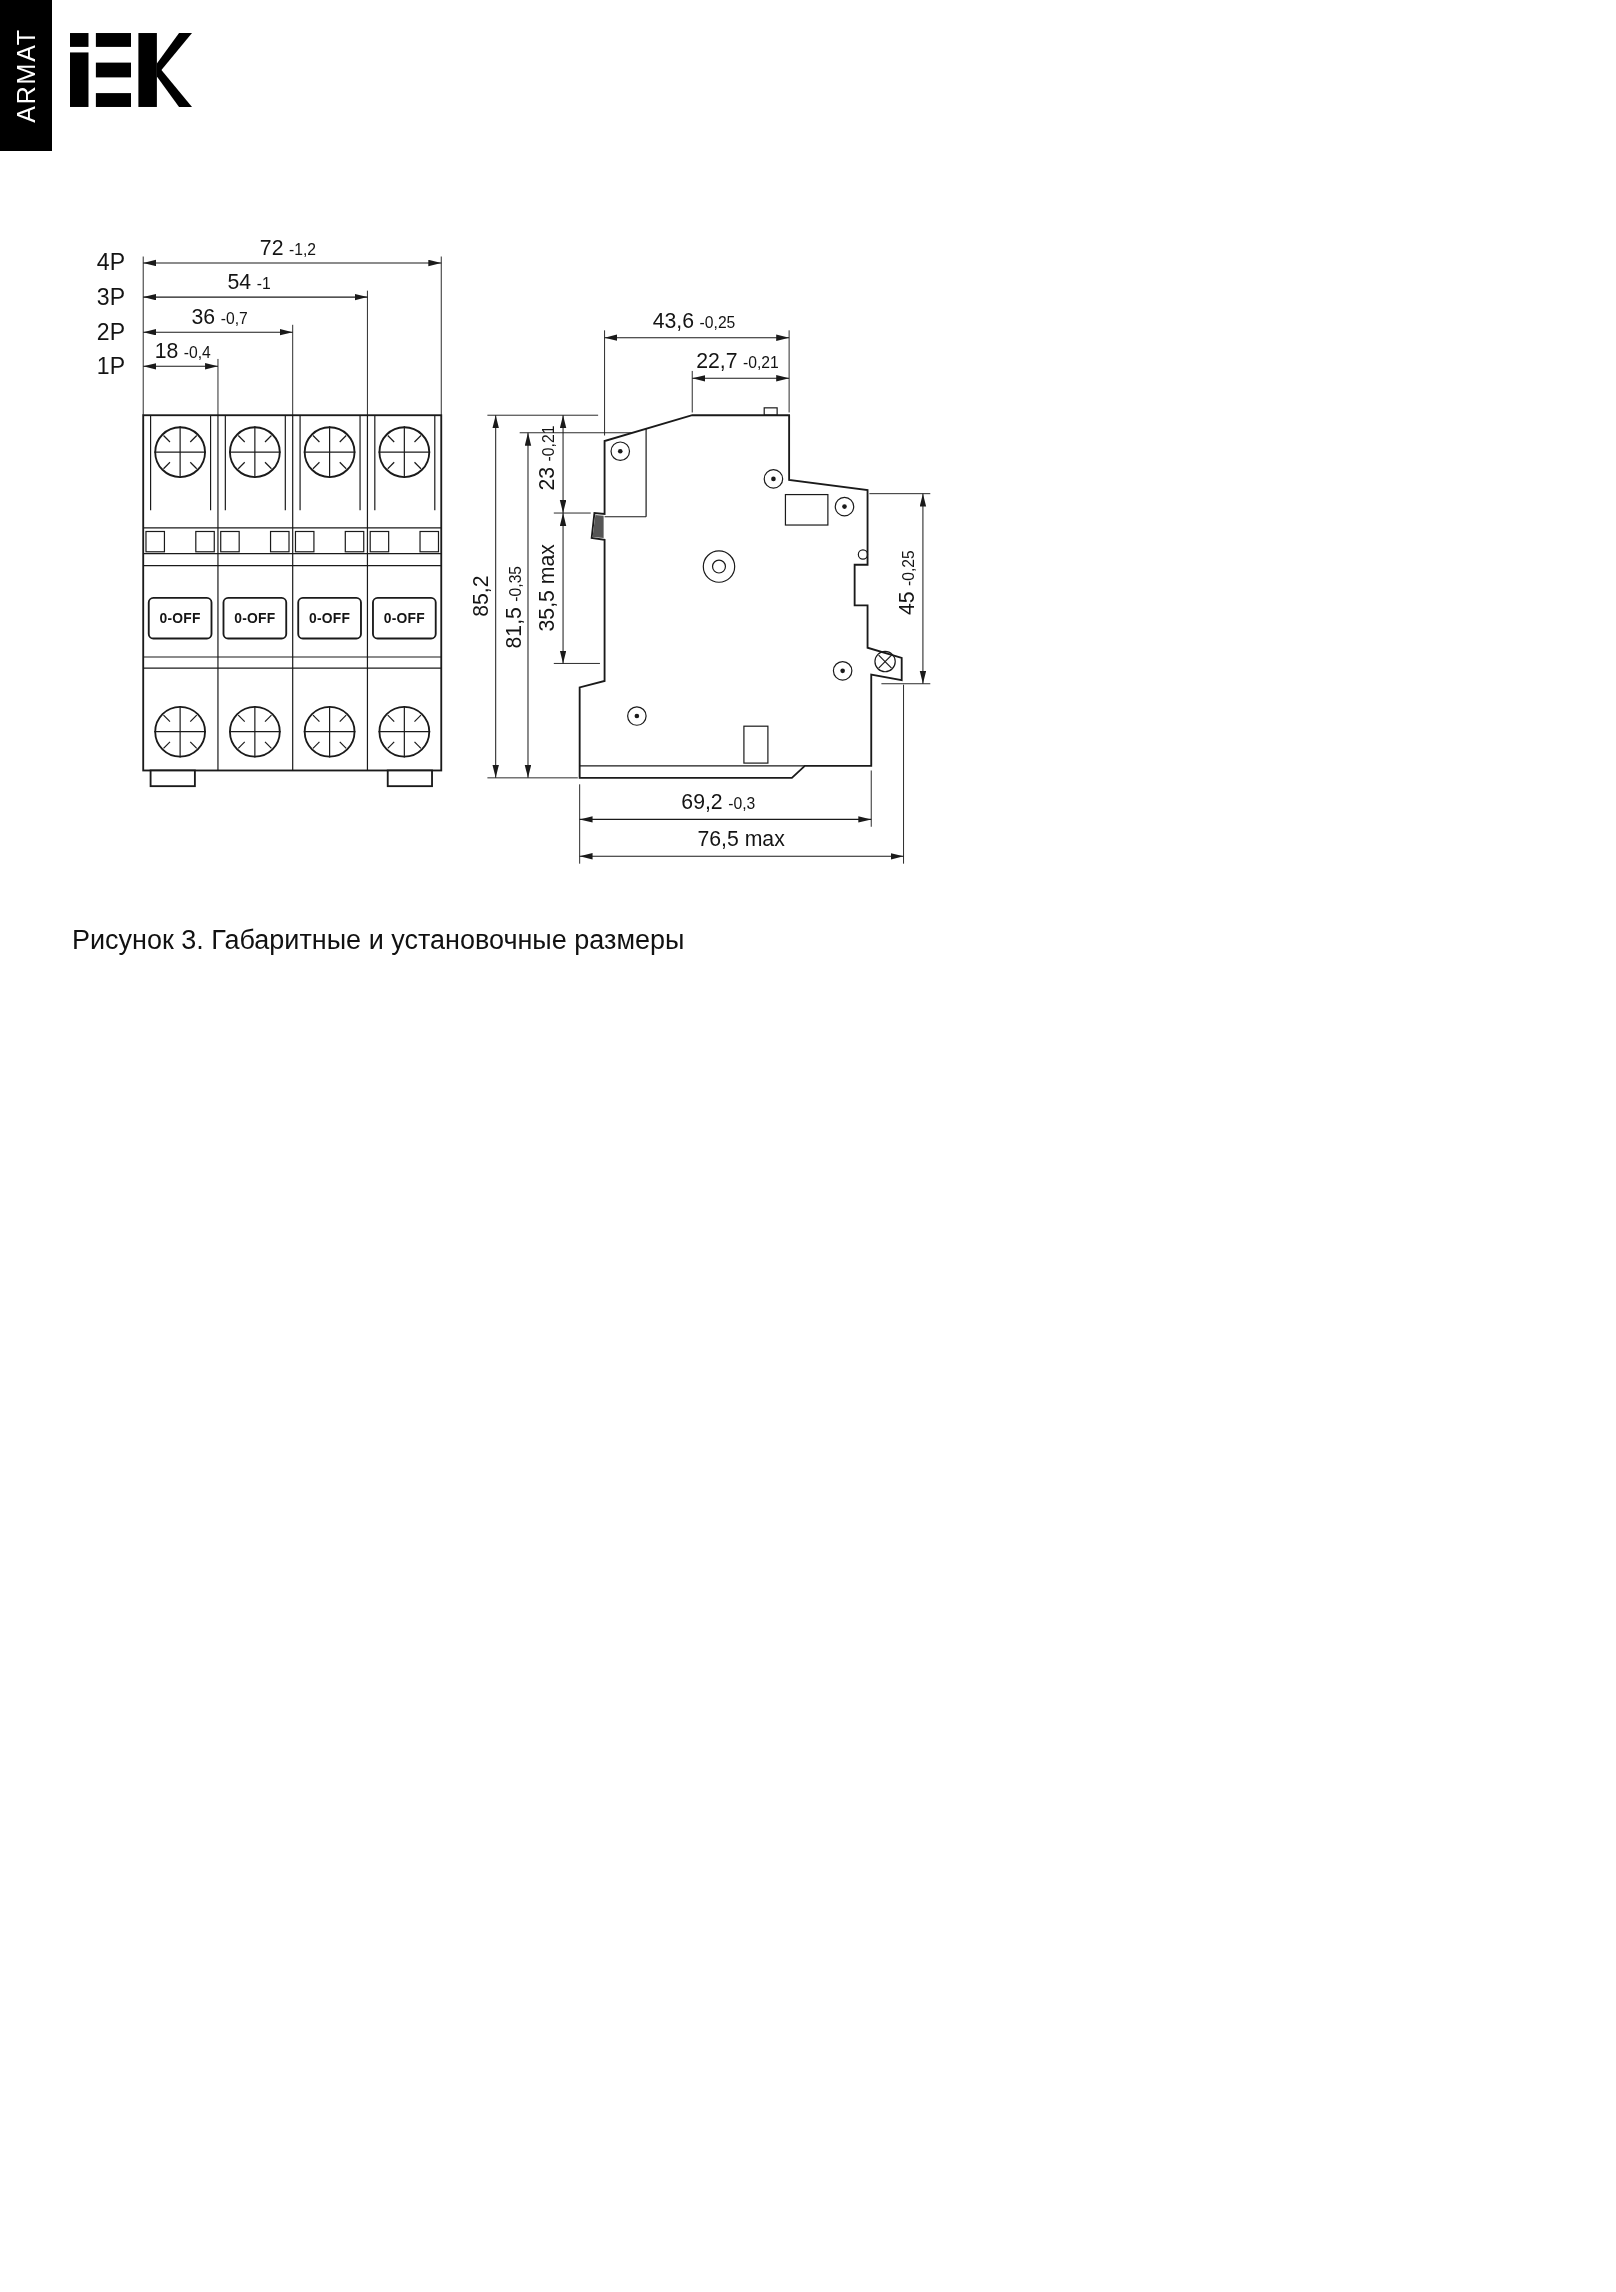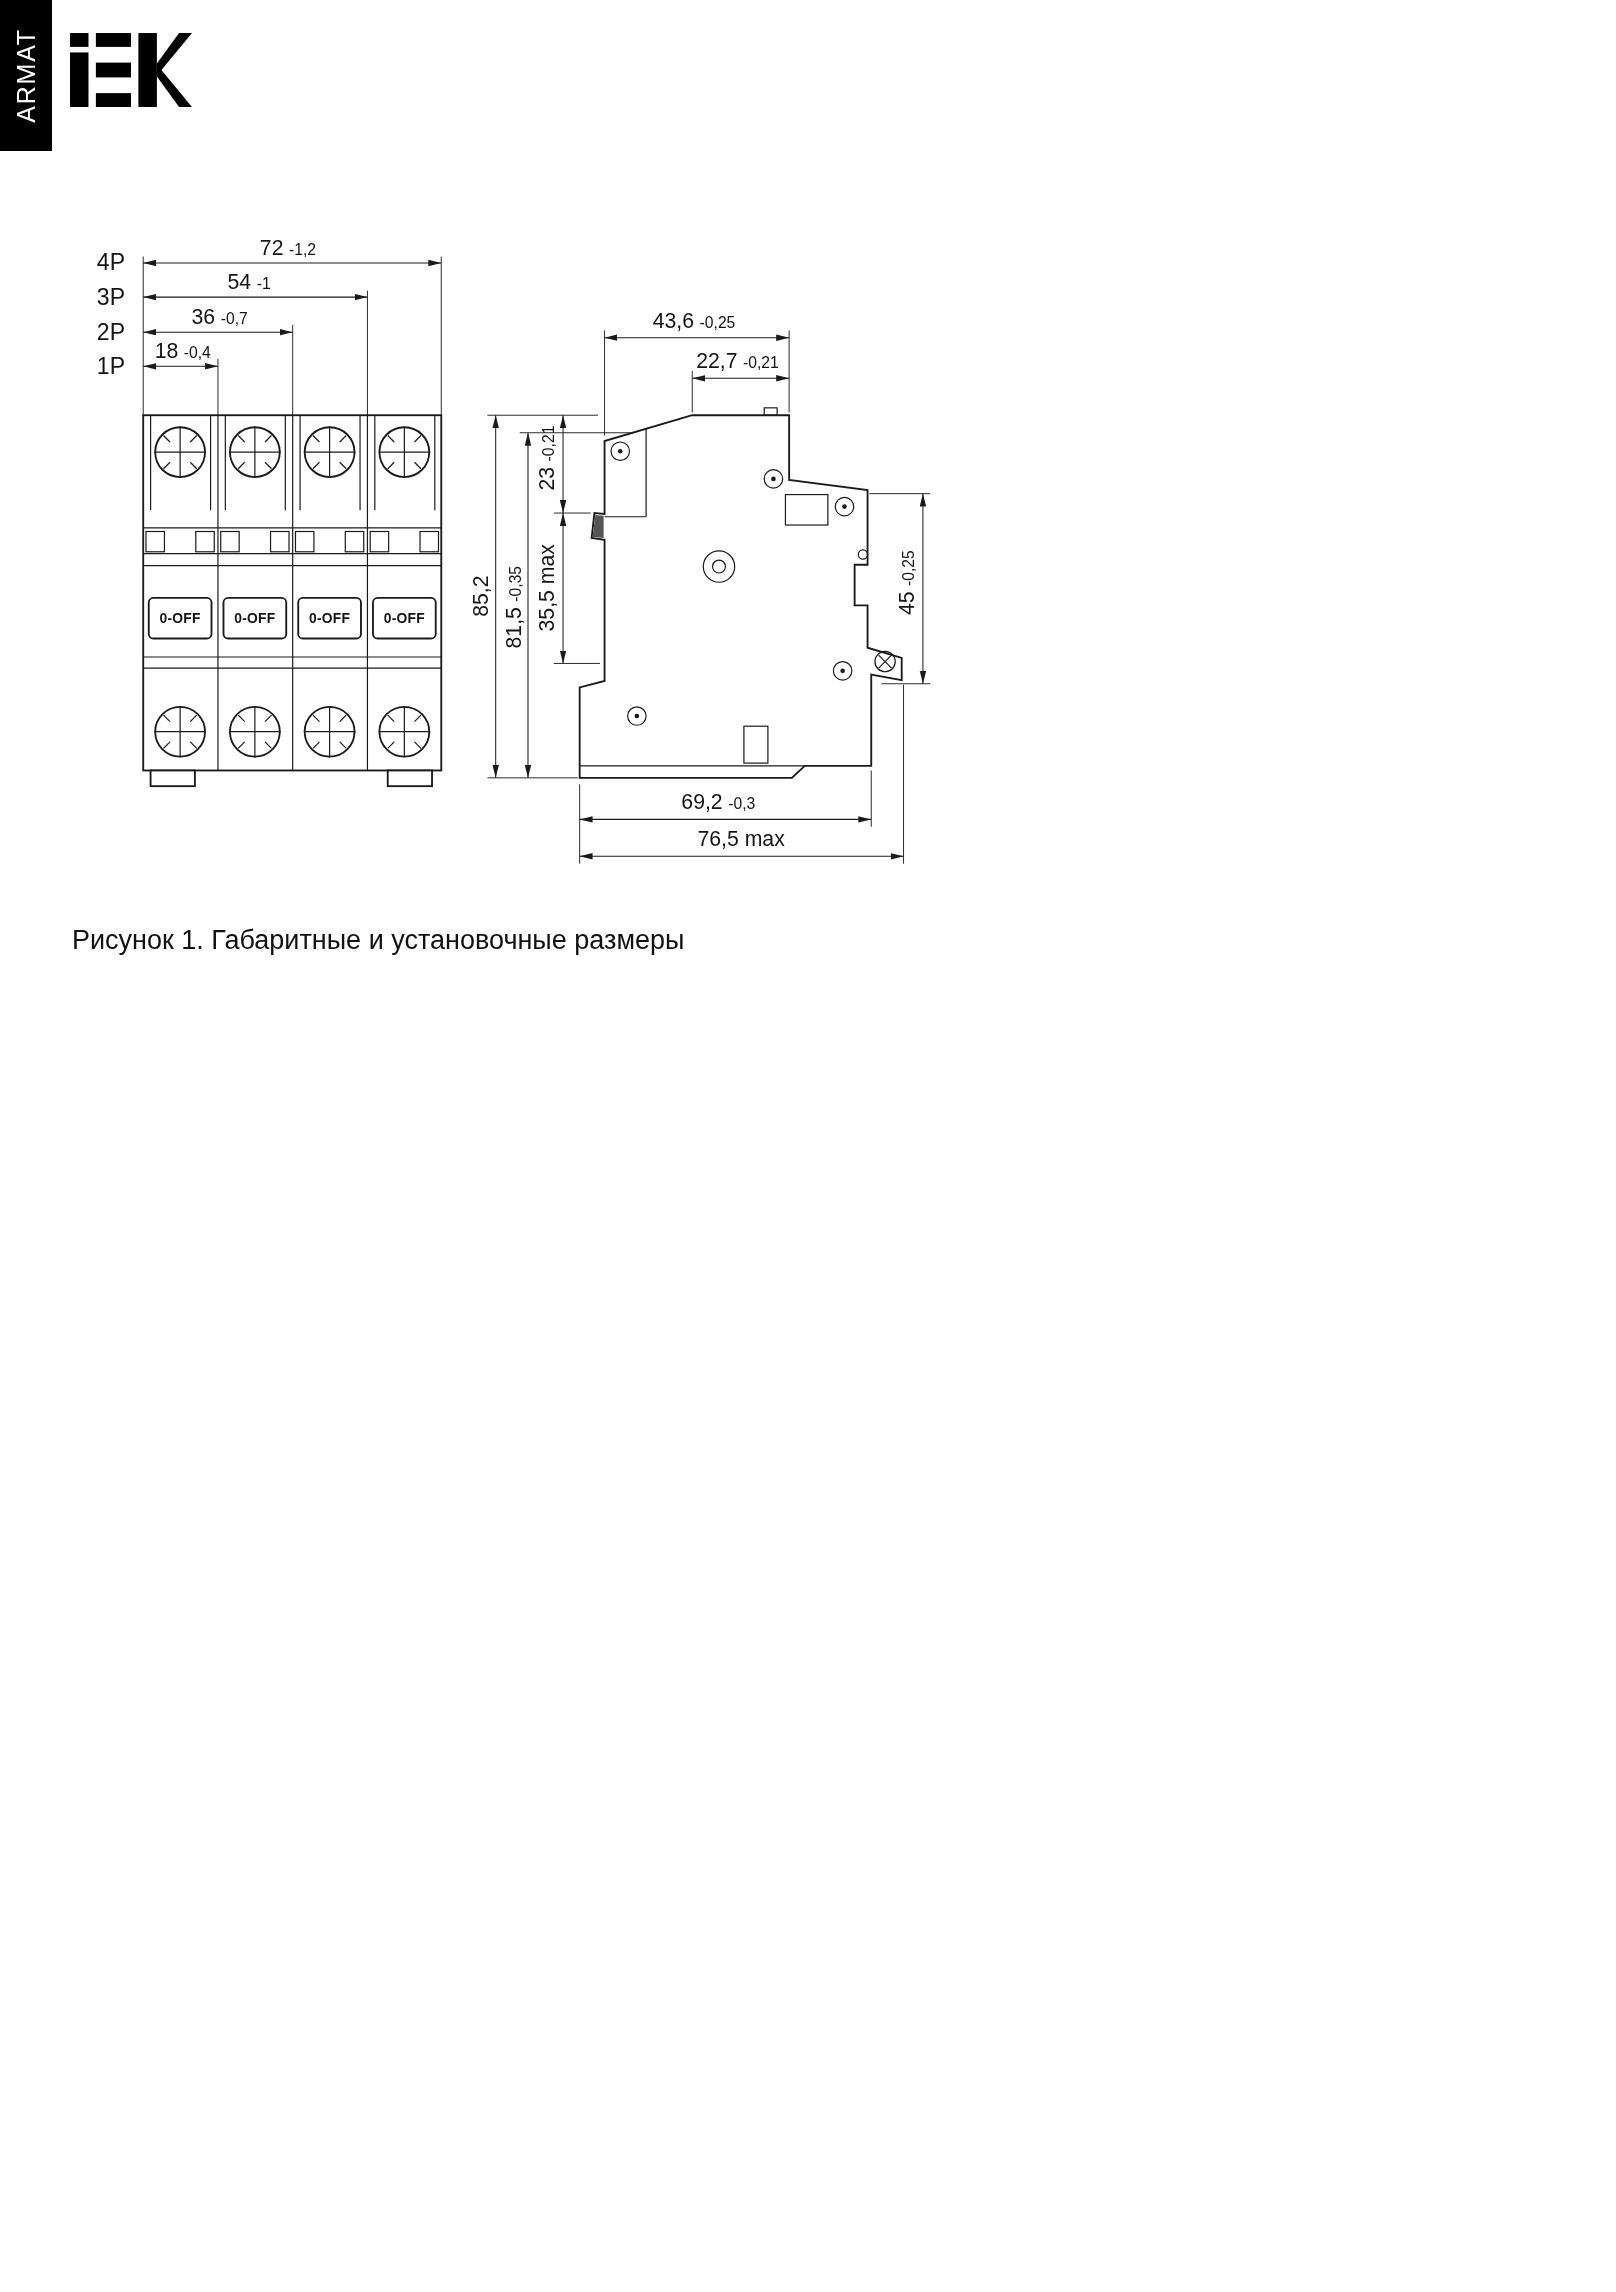--- a/index.html
+++ b/index.html
@@ -231,16 +231,16 @@
         <text class="dt" x="789" y="877" text-anchor="start">-0,3</text>
       </g>
 
       <g>
         <line class="d" x1="628" y1="928" x2="979" y2="928"></line>
         <text class="dv" x="803" y="917" text-anchor="middle">76,5 max</text>
       </g>
     </g>
   </svg>
 
-  <div class="caption">Рисунок 1. Габаритные и установочные размеры</div>
+  <div class="caption">Рисунок 3. Габаритные и установочные размеры</div>
 
 </div>
 
 
 </body></html>

